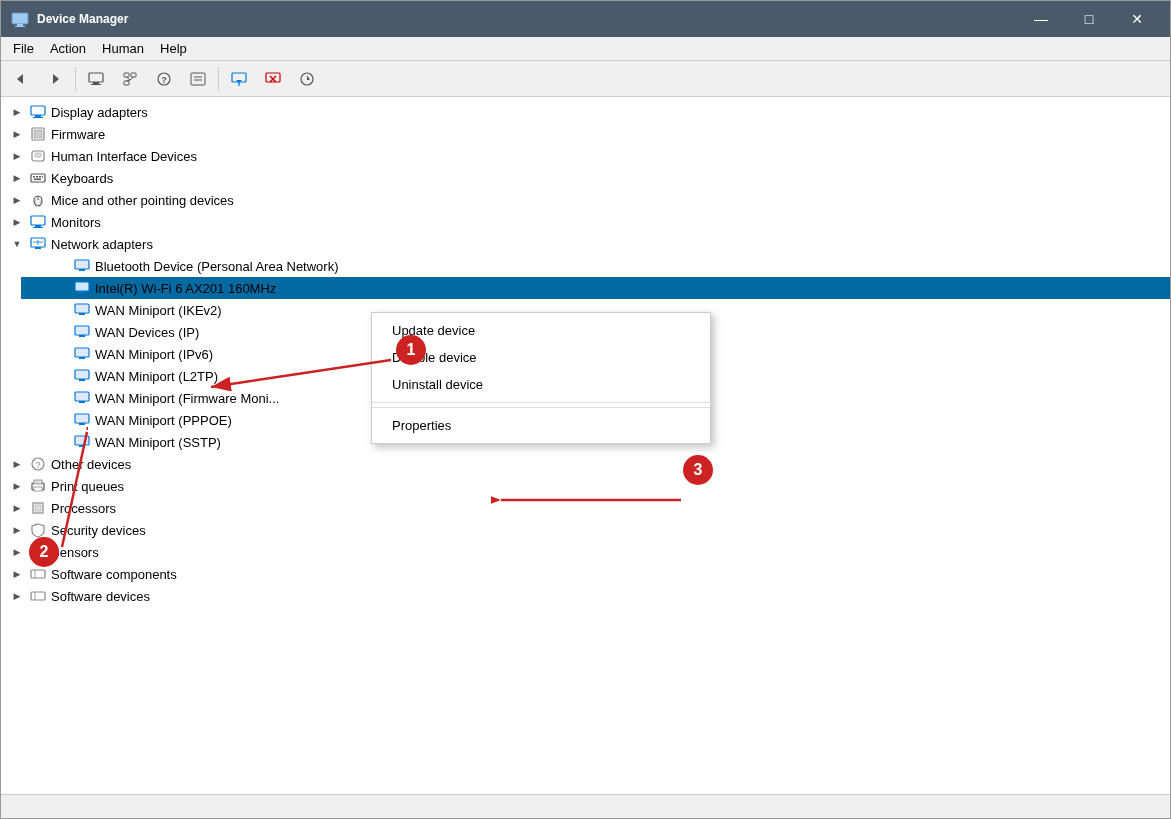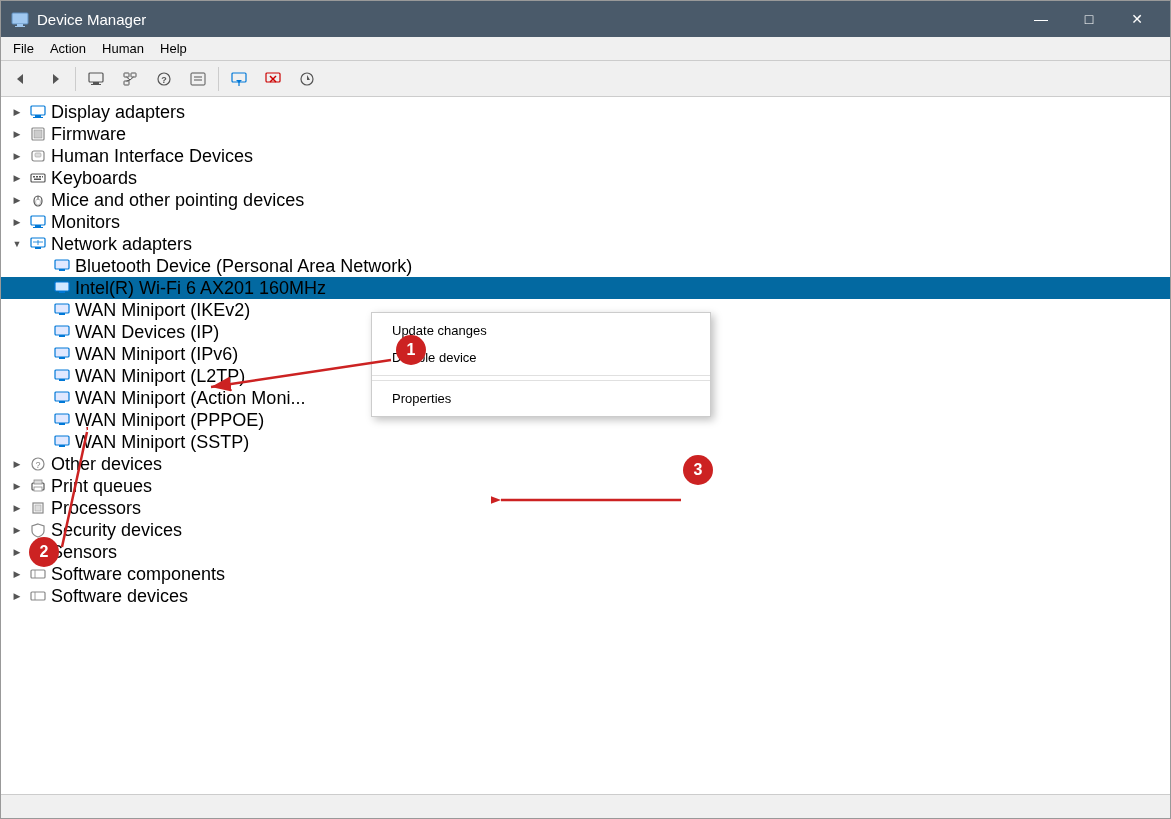--- a/index.html
+++ b/index.html
@@ -32,21 +32,22 @@
     .title-bar-icon {
       width: 18px;
       height: 18px;
       margin-right: 8px;
       display: flex;
       align-items: center;
       justify-content: center;
     }
     .title-bar-title {
       flex: 1;
-      font-size: 15px;
+      font-size: 12px;
+      font-weight: bold;
     }
     .title-bar-controls {
       display: flex;
       gap: 2px;
     }
     .title-bar-btn {
       width: 46px;
       height: 32px;
       display: flex;
       align-items: center;
@@ -127,21 +128,21 @@
       display: flex;
       align-items: center;
       height: 22px;
       padding-left: 8px;
       cursor: pointer;
       white-space: nowrap;
     }
     .tree-item.highlighted { background: #cce4ff; }
 
     .tree-indent-1 { padding-left: 8px; }
-    .tree-indent-2 { padding-left: 32px; }
+    .tree-indent-2 { padding-left: 32px; margin-left: 20px; }
 
     .expand-icon {
       width: 16px;
       height: 16px;
       display: flex;
       align-items: center;
       justify-content: center;
       font-size: 9px;
       color: #555;
       flex-shrink: 0;
@@ -150,21 +151,21 @@
       width: 18px;
       height: 18px;
       margin: 0 4px;
       display: flex;
       align-items: center;
       justify-content: center;
       flex-shrink: 0;
       font-size: 14px;
     }
     .item-label {
-      font-size: 18px;
+      font-size: 13px;
     }
 
     
     .context-menu {
       position: absolute;
       left: 370px;
       top: 215px;
       width: 340px;
       background: white;
       border: 1px solid #ccc;
@@ -462,21 +463,21 @@
         <span class="item-label">WAN Miniport (L2TP)</span>
       </div>
       <div class="tree-item tree-indent-2">
         <span class="expand-icon" style="visibility:hidden">▶</span>
         <span class="device-icon">
           <svg width="16" height="16" viewBox="0 0 16 16">
               <rect x="1" y="2" width="14" height="9" rx="1" fill="#e0e8ff" stroke="#0078d7" stroke-width="1.2"></rect>
               <rect x="5" y="11" width="6" height="2" fill="#0078d7"></rect>
             </svg>
         </span>
-        <span class="item-label">WAN Miniport (Action Moni...</span>
+        <span class="item-label">WAN Miniport (Firmware Moni...</span>
       </div>
       <div class="tree-item tree-indent-2">
         <span class="expand-icon" style="visibility:hidden">▶</span>
         <span class="device-icon">
           <svg width="16" height="16" viewBox="0 0 16 16">
               <rect x="1" y="2" width="14" height="9" rx="1" fill="#e0e8ff" stroke="#0078d7" stroke-width="1.2"></rect>
               <rect x="5" y="11" width="6" height="2" fill="#0078d7"></rect>
             </svg>
         </span>
         <span class="item-label">WAN Miniport (PPPOE)</span>
@@ -564,22 +565,23 @@
           <svg width="16" height="16" viewBox="0 0 16 16">
               <rect x="1" y="4" width="14" height="8" rx="1" fill="none" stroke="#888" stroke-width="1.2"></rect>
               <line x1="5" y1="4" x2="5" y2="12" stroke="#888" stroke-width="0.8"></line>
             </svg>
         </span>
         <span class="item-label">Software devices</span>
       </div>
     </div>
 
     <div class="context-menu">
-      <div class="context-menu-item">Update changes</div>
+      <div class="context-menu-item">Update device</div>
       <div class="context-menu-item">Disable device</div>
+      <div class="context-menu-item">Uninstall device</div>
       <div class="context-menu-sep"></div>
       <div class="context-menu-sep"></div>
       <div class="context-menu-item bold">Properties</div>
     </div>
 
     <div style="position:absolute; left:395px; top:238px; pointer-events:none; z-index:200;">
       <div class="annotation" style="position:relative; left:0; top:0;">1</div>
     </div>
 
     <svg style="position:absolute;left:200px;top:248px;pointer-events:none;z-index:199;" width="200" height="60">

